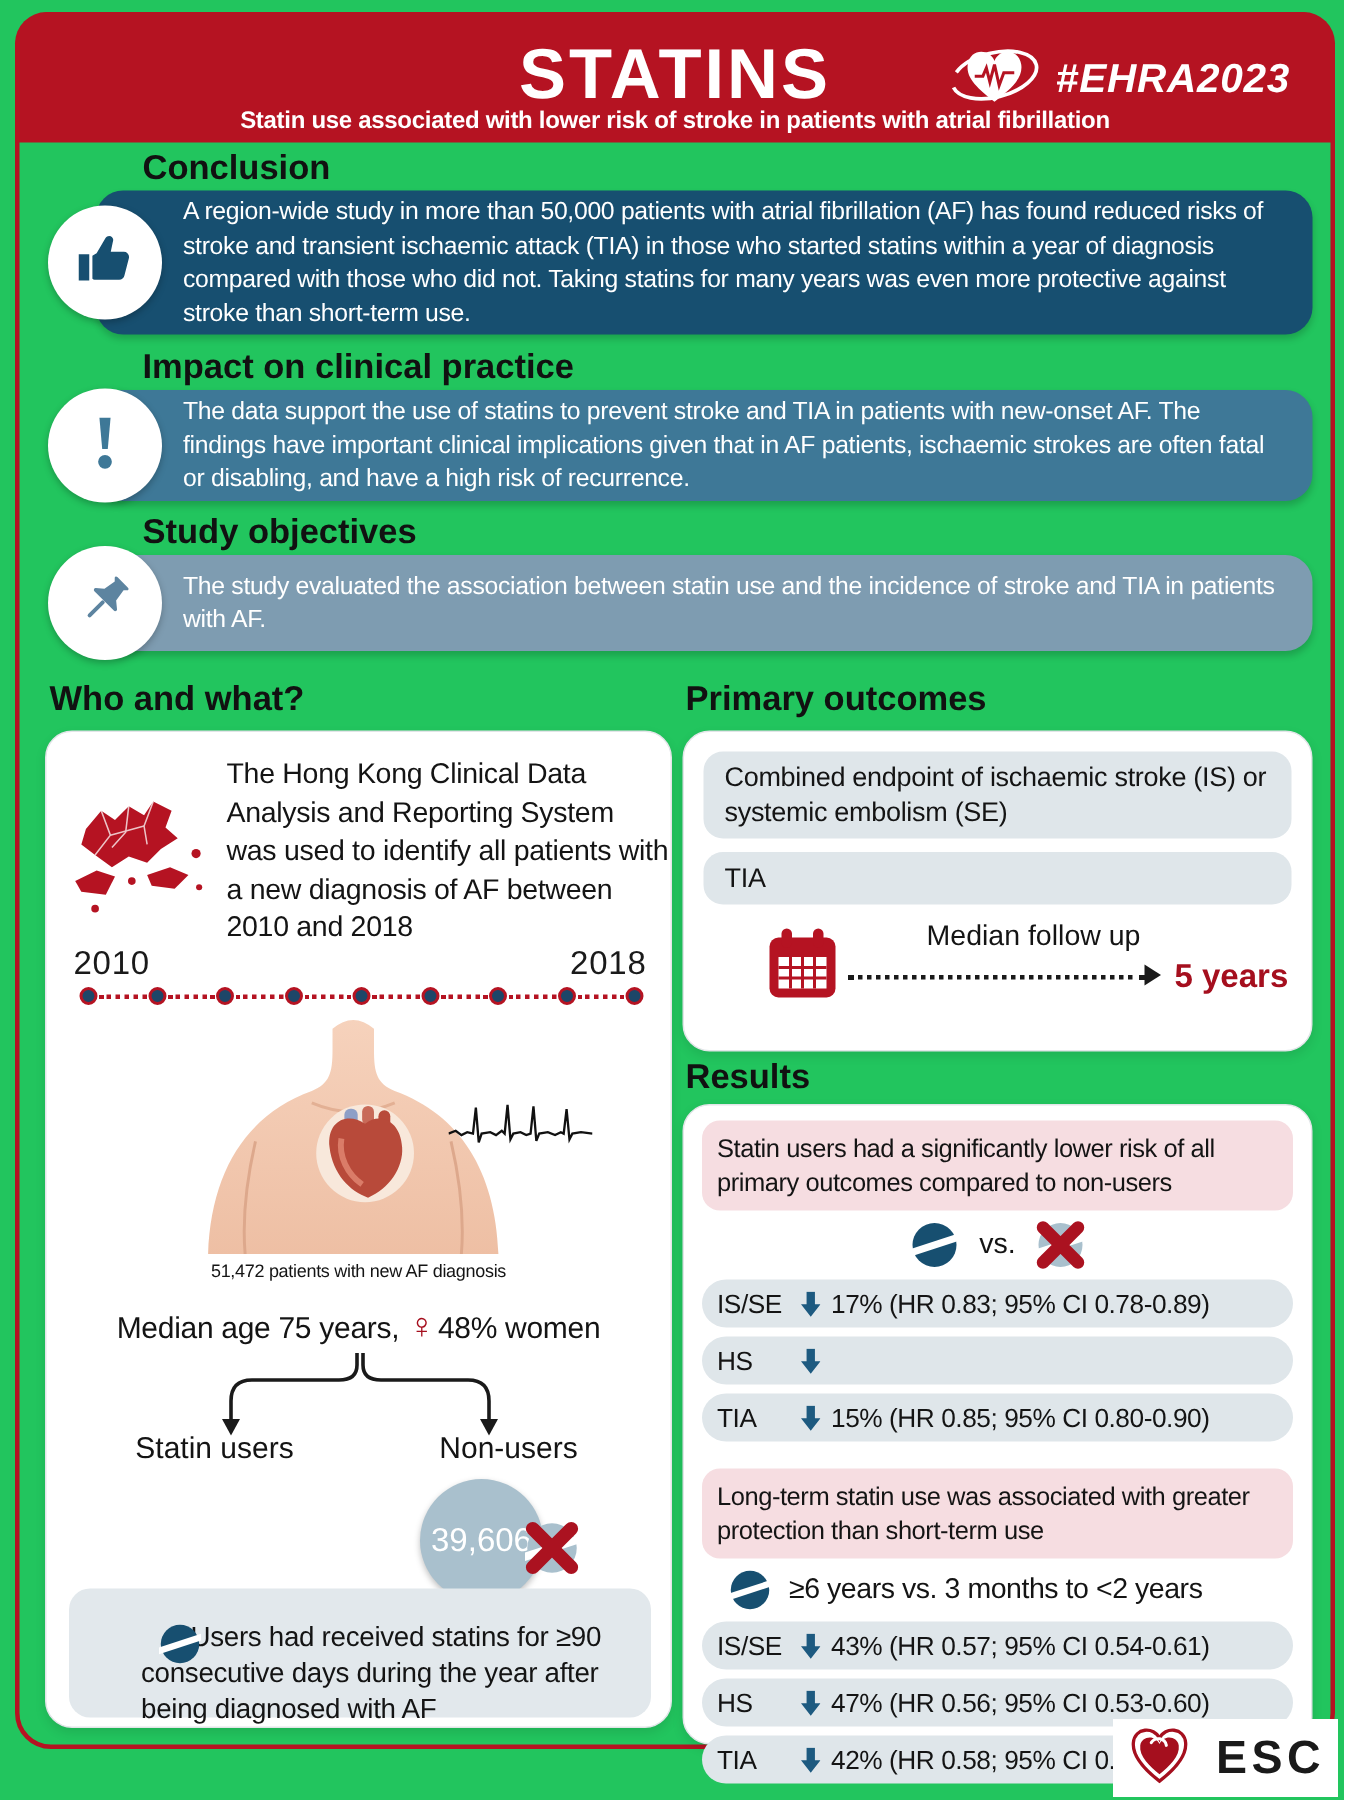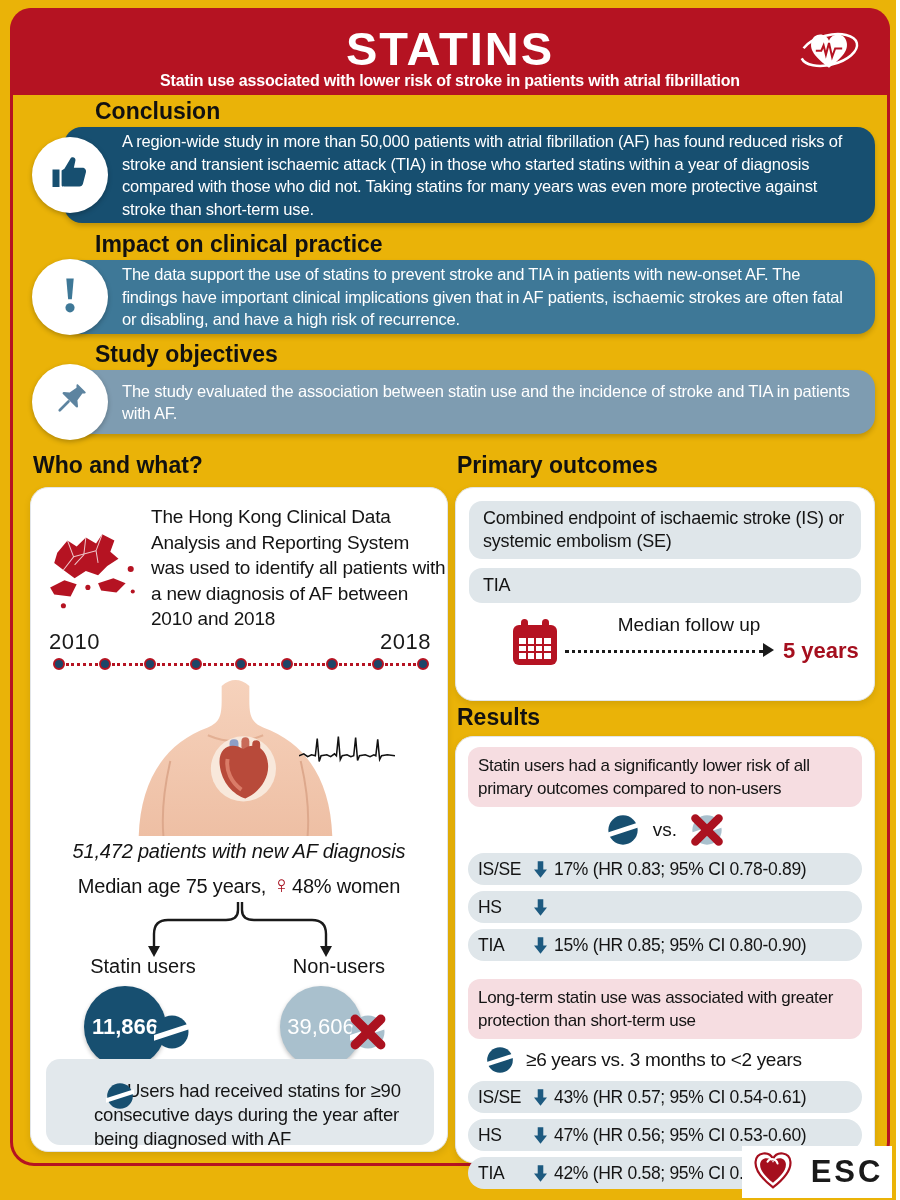--- a/index.html
+++ b/index.html
@@ -3,21 +3,21 @@
 <meta charset="utf-8">
 <style>
   :root{
     --red:#b51322; --dkred:#a50f1e; --navy:#174f70; --teal:#3e7897; --slate:#7e9cb1;
     --pillbg:#dfe6ea; --notebg:#e2e8ec; --pink:#f6dde1; --nonuser:#a9c0cd; --arrow:#1d5a80;
     --ink:#141414;
   }
   *{margin:0;padding:0;box-sizing:border-box;}
   html,body{background:#fff;}
   body{font-family:"Liberation Sans", sans-serif;color:var(--ink);}
-  .page{position:relative;width:896px;height:1200px;background:#eab308;overflow:hidden;}
+  .page{position:relative;width:896px;height:1200px;background:#22c55e;overflow:hidden;}
 
   
   .frame{position:absolute;left:10px;top:8px;width:880px;height:1158px;border:3px solid var(--red);border-radius:24px;}
   .header{position:absolute;left:10px;top:8px;width:880px;height:87px;background:var(--red);border-radius:21px 21px 0 0;}
   .title{position:absolute;left:0;right:0;top:13px;text-align:center;color:#fff;font-size:47px;font-weight:bold;letter-spacing:2px;}
   .subtitle{position:absolute;left:0;right:0;top:64px;text-align:center;color:#fff;font-size:16px;font-weight:bold;letter-spacing:-0.2px;}
   .ehra{position:absolute;right:30px;top:18px;display:flex;align-items:center;gap:10px;}
   .ehra .tag{color:#fff;font-size:27px;font-weight:bold;font-style:italic;letter-spacing:0.5px;}
 
   
@@ -43,21 +43,21 @@
   
   .hkmap{position:absolute;left:12px;top:26px;}
   .intro{position:absolute;left:120px;top:16px;width:296px;font-size:19px;line-height:25.5px;letter-spacing:-0.2px;}
   .yr{position:absolute;top:141px;font-size:22px;color:#1a1a1a;letter-spacing:0.5px;}
   .yr-l{left:18px;} .yr-r{right:16px;}
   .tl{position:absolute;left:22px;top:170px;width:376px;display:flex;align-items:center;}
   .tdot{width:12px;height:12px;border-radius:50%;background:#1d4668;border:2.5px solid var(--red);flex:none;}
   .tline{flex:1;border-top:3px dotted var(--red);height:0;margin:0 1px;}
   .torso{position:absolute;left:82px;top:190px;}
   .ecg{position:absolute;left:268px;top:242px;}
-  .stat1{position:absolute;left:0;right:0;top:352px;text-align:center;font-size:20px;letter-spacing:-0.2px;font-style:italic;}
+  .stat1{position:absolute;left:0;right:0;top:352px;text-align:center;font-size:12px;letter-spacing:-0.2px;}
   .stat2{position:absolute;left:0;right:0;top:383px;text-align:center;font-size:20px;letter-spacing:-0.2px;}
   .female{color:var(--dkred);font-weight:bold;font-size:24px;margin:0 2px 0 6px;}
   .bracket{position:absolute;left:88px;top:414px;}
   .group{position:absolute;width:180px;text-align:center;}
   .g-label{font-size:20px;margin-bottom:8px;}
   .g-row{position:relative;display:flex;justify-content:center;}
   .bigcircle{width:82px;height:82px;border-radius:50%;display:flex;align-items:center;justify-content:center;
              color:#fff;font-size:22px;font-weight:bold;box-shadow:0 2px 4px rgba(0,0,0,.25);}
   .c-navy{background:var(--navy);} .c-grey{background:var(--nonuser);font-weight:normal;}
   .g-pill{position:absolute;right:12px;top:28px;}
@@ -107,20 +107,21 @@
   <div class="header">
     <div class="title">STATINS</div>
     <div class="ehra">
       <span>
         <svg width="62" height="48" viewBox="0 0 80 60">
           <ellipse cx="40" cy="30" rx="37" ry="19" fill="none" stroke="#fff" stroke-width="3.2" transform="rotate(-14 40 30)" stroke-dasharray="88 14"></ellipse>
           <path d="M40,18 C36,7 19,7 17,21 C15,34 29,44 40,53 C51,44 65,34 63,21 C61,7 44,7 40,18 Z" fill="#fff"></path>
           <polyline points="23,31 30,31 33,24 36,36 40,21 44,39 48,28 57,28" fill="none" stroke="#b51322" stroke-width="2.6"></polyline>
         </svg>
       </span>
+      <span class="tag">#EHRA2023</span>
     </div>
     <div class="subtitle">Statin use associated with lower risk of stroke in patients with atrial fibrillation</div>
   </div>
 
   <div class="sec-h" style="top:98px;">Conclusion</div>
   <div class="sec-box box-navy" style="top:127px;height:96px;">
     <span>A region-wide study in more than 50,000 patients with atrial fibrillation (AF) has found reduced risks of stroke and transient ischaemic attack (TIA) in those who started statins within a year of diagnosis compared with those who did not. Taking statins for many years was even more protective against stroke than short-term use.</span>
   </div>
   <div class="sec-circle" style="top:137px;">
     <span>
@@ -242,29 +243,20 @@
           <path d="M119,0 v8 q0,10 -12,10 h-58 q-14,0 -14,14 v12"></path>
           <path d="M123,0 v8 q0,10 12,10 h58 q14,0 14,14 v12"></path>
         </g>
         <polygon points="29,44 41,44 35,55" fill="#1a1a1a"></polygon>
         <polygon points="201,44 213,44 207,55" fill="#1a1a1a"></polygon>
       </svg>
     </span>
 
     <div class="group" style="left:22px;top:467px;">
       <div class="g-label">Statin users</div>
-      <div class="g-row">
-        <div class="bigcircle c-navy">11,866</div>
-        <span class="g-pill pill pill-navy">
-          <svg width="36" height="36" viewBox="0 0 24 24">
-              <circle cx="12" cy="12" r="11" fill="currentColor"></circle>
-              <rect x="-6" y="10.2" width="36" height="3.6" fill="#fff" transform="rotate(-18 12 12)"></rect>
-            </svg>
-        </span>
-      </div>
     </div>
     <div class="group" style="left:218px;top:467px;">
       <div class="g-label">Non-users</div>
       <div class="g-row">
         <div class="bigcircle c-grey">39,606</div>
         <span class="g-pill pill pill-grey">
           <svg width="36" height="36" viewBox="0 0 24 24">
               <circle cx="12" cy="12" r="11" fill="currentColor"></circle>
               <rect x="-6" y="10.2" width="36" height="3.6" fill="#fff" transform="rotate(-18 12 12)"></rect>
             </svg>

